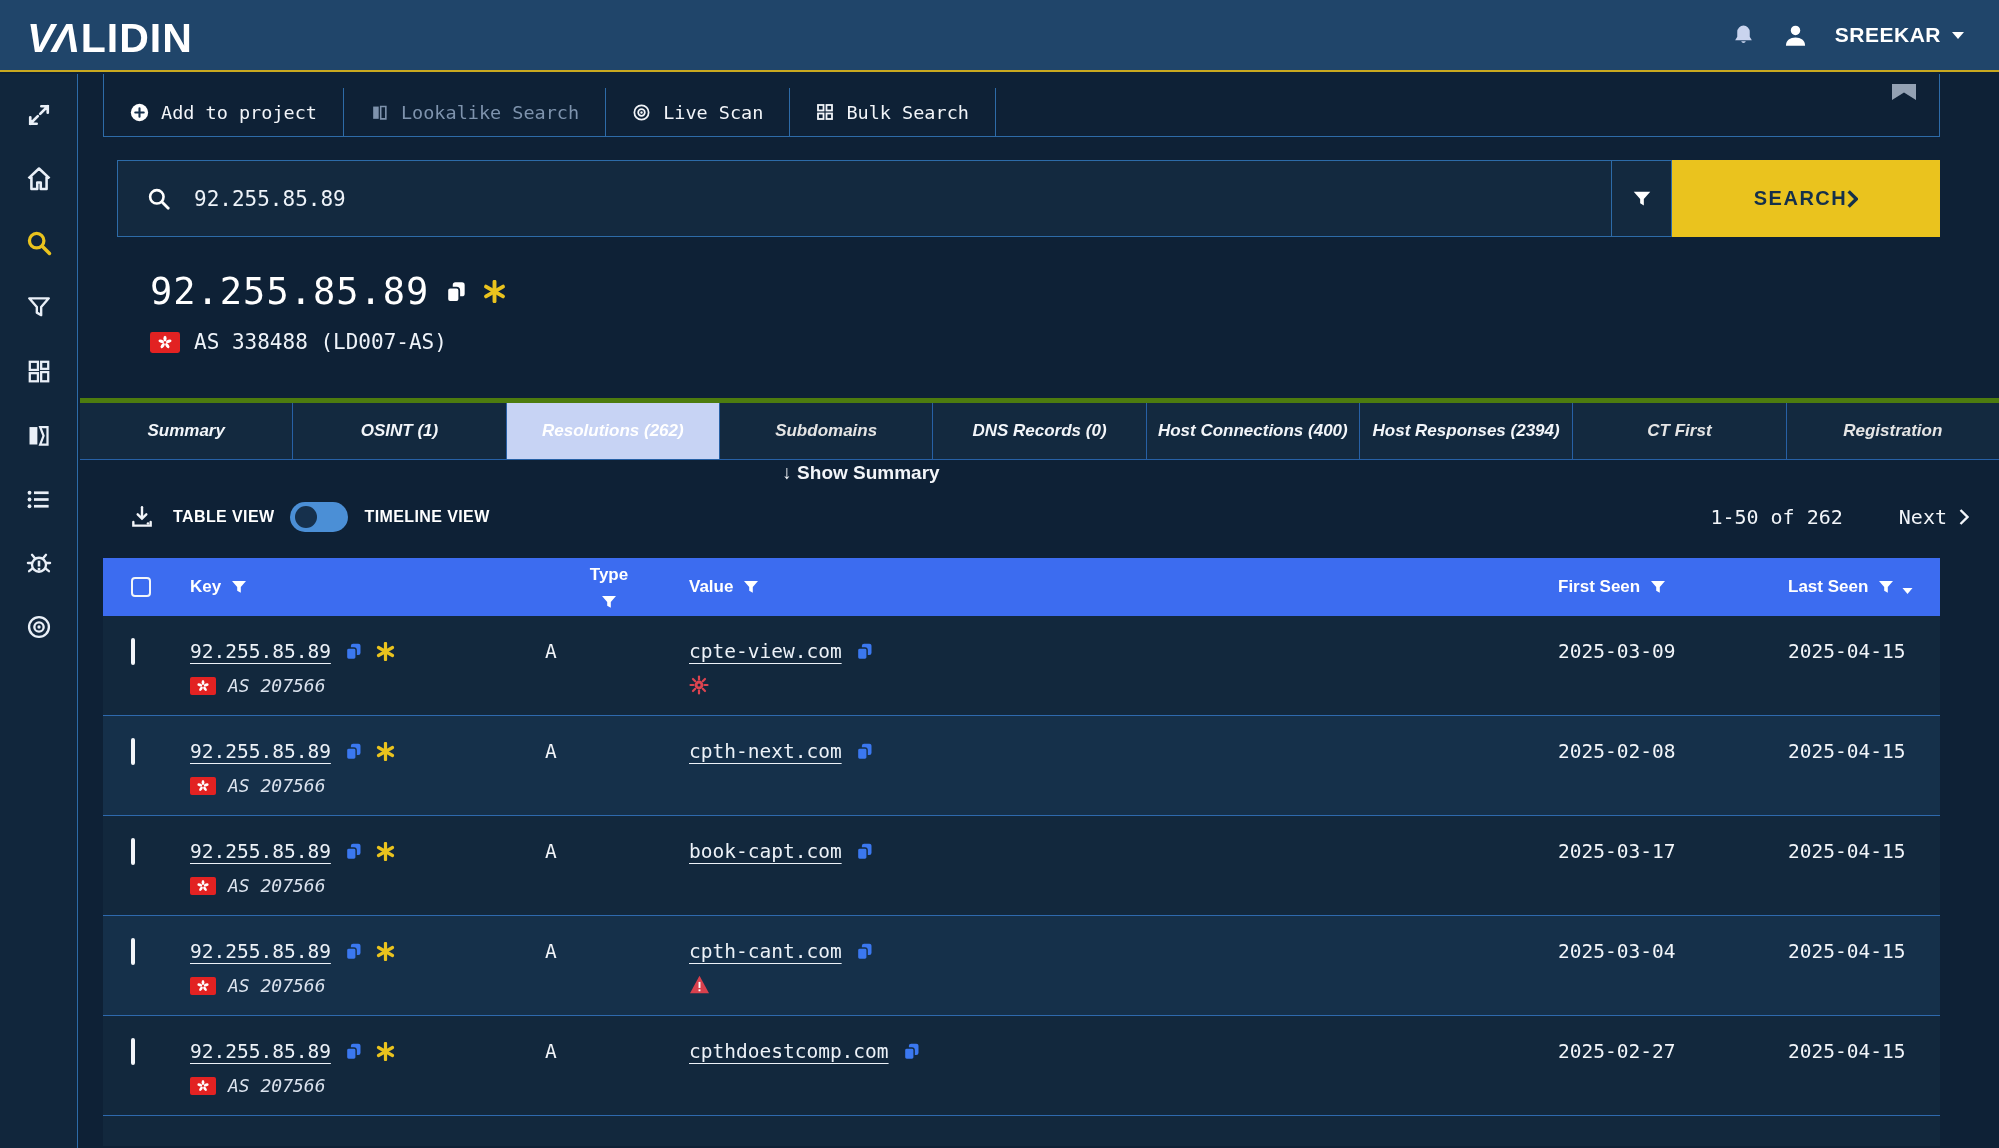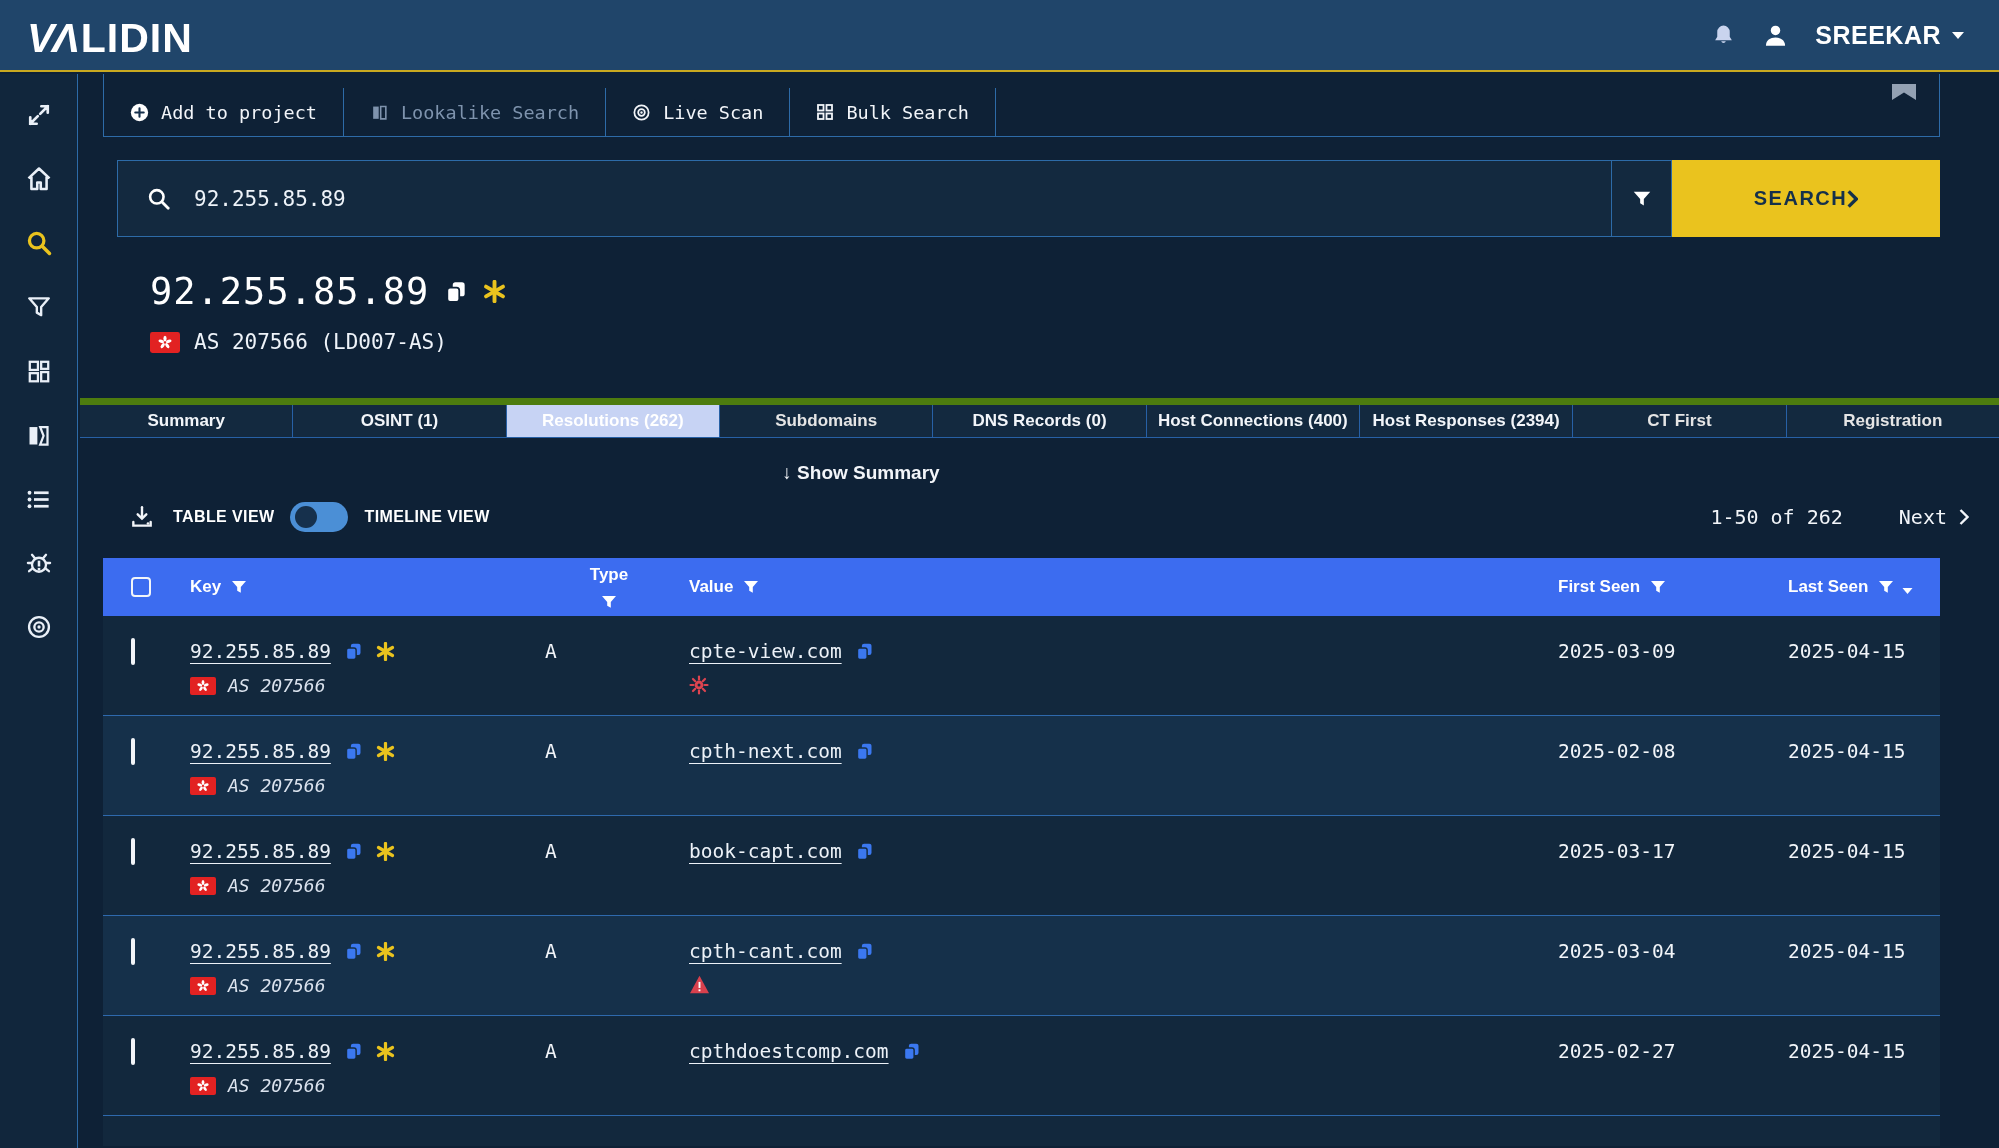--- a/index.html
+++ b/index.html
@@ -16,21 +16,21 @@
   
   .navbar{
     position:absolute; top:0; left:0; width:1999px; height:72px;
     background:#20456a; border-bottom:2px solid #c9a920;
     display:flex; align-items:center; z-index:30;
   }
   .logo{ margin-left:27px; font-family:"Liberation Sans",sans-serif; font-weight:800;
     font-size:41px; color:#ffffff; letter-spacing:1px; display:flex;margin-top:7px; }
   .logo .va{ font-style:italic; letter-spacing:-2px; margin-right:3px; }
   .nav-right{ margin-left:auto; margin-right:34px; display:flex; align-items:center; gap:26px; }
-  .username{ font-family:"Liberation Sans",sans-serif; font-weight:700; font-size:25px;
+  .username{ font-family:"Liberation Sans",sans-serif; font-weight:700; font-size:21px;
     letter-spacing:.5px; color:#fff; display:flex; align-items:center; gap:10px; }
 
   
   .sidebar{
     position:absolute; top:74px; left:0; bottom:0; width:78px;
     background:#11263c; border-right:1px solid #2d6ba8;
     display:flex; flex-direction:column; align-items:center;
     padding-top:26px; gap:34px; z-index:20;
   }
   .side-icon{ width:30px; height:30px; display:flex; align-items:center; justify-content:center; cursor:pointer; }
@@ -74,23 +74,24 @@
     letter-spacing:1.5px; color:#15304b;
   }
 
   .entity-title{ position:absolute; top:196px; left:71px; display:flex; align-items:center; gap:14px; }
   .entity-title .ip{ font-size:37px; color:#ffffff; letter-spacing:1px; }
   .entity-asn{ position:absolute; top:256px; left:71px; display:flex; align-items:center; gap:14px;
     font-size:21px; color:#eef3f9; }
 
   
   .tabs{
-    position:absolute; top:324px; left:1px; width:1919px; height:40px;
-    display:flex; border-top:7px solid #4d7c0f; border-bottom:1px solid #2760a5;
+    position:absolute; top:324px; left:1px; width:1919px; height:62px;
+    display:flex; border-top:5px solid #4d7c0f; border-bottom:1px solid #2760a5;
     background:#13293f;
+    font-style:italic;
   }
   .tab{
     flex:1; display:flex; align-items:center; justify-content:center;
     border-right:1px solid #2760a5; cursor:pointer;
     font-family:"Liberation Sans",sans-serif; font-weight:700; font-size:17px;
     color:#f2f5f9; white-space:nowrap;
   }
   .tab:last-child{ border-right:none; }
   .tab.active{ background:#c7d3f4; color:#ffffff; }
   .tab.dim{ color:#e5e5e5; }
@@ -330,21 +331,21 @@
     <svg width="30" height="21" viewBox="0 0 26 18">
         <rect width="26" height="18" rx="2" fill="#e22222"></rect>
         <g fill="#ffffff">
           <ellipse cx="13" cy="5.6" rx="1.4" ry="2.5"></ellipse>
           <ellipse cx="13" cy="5.6" rx="1.4" ry="2.5" transform="rotate(72 13 9)"></ellipse>
           <ellipse cx="13" cy="5.6" rx="1.4" ry="2.5" transform="rotate(144 13 9)"></ellipse>
           <ellipse cx="13" cy="5.6" rx="1.4" ry="2.5" transform="rotate(216 13 9)"></ellipse>
           <ellipse cx="13" cy="5.6" rx="1.4" ry="2.5" transform="rotate(288 13 9)"></ellipse>
         </g>
       </svg>
-    <span>AS 207566 (LD007-AS)</span>
+    <span>AS 338488 (LD007-AS)</span>
   </div>
 
   <div class="tabs">
     <div class="tab">
         <span>Summary</span>
       </div>
     <div class="tab">
         <span>OSINT (1)</span>
       </div>
     <div class="tab active">

